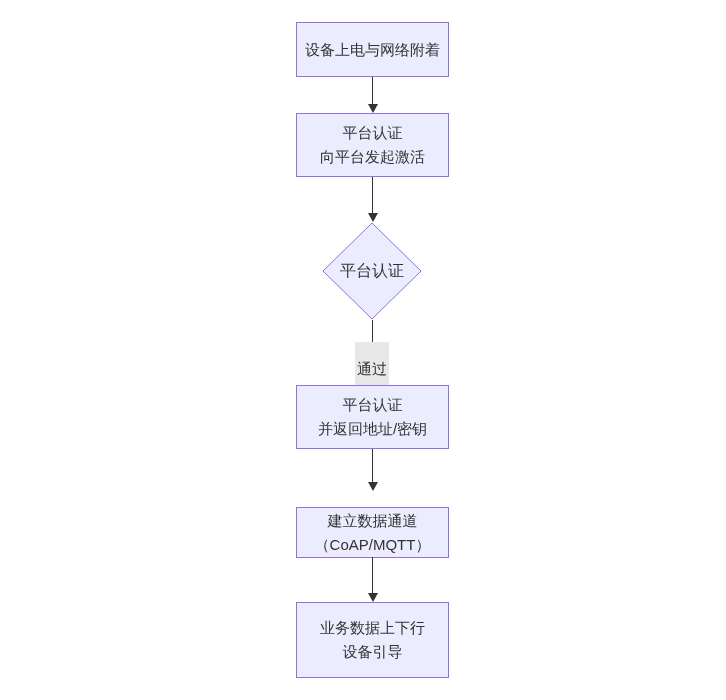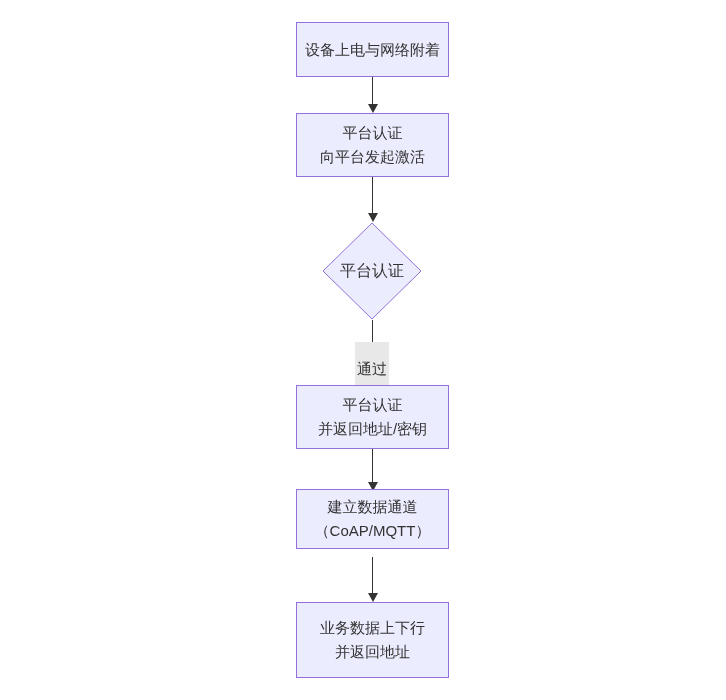--- a/index.html
+++ b/index.html
@@ -121,28 +121,28 @@
   <div class="node" style="top:385px;height:64px">
     <span class="line">平台认证</span>
     <span class="line">并返回地址/密钥</span>
   </div>
 
   <div class="arrow" style="top:449px;height:42px">
     <div class="arrow-line"></div>
     <div class="arrow-head"></div>
   </div>
 
-  <div class="node" style="top:489px;height:60px">
+  <div class="node" style="top:507px;height:51px">
     <span class="line">建立数据通道</span>
     <span class="line">（CoAP/MQTT）</span>
   </div>
 
   <div class="arrow" style="top:557px;height:45px">
     <div class="arrow-line"></div>
     <div class="arrow-head"></div>
   </div>
 
   <div class="node" style="top:602px;height:76px">
     <span class="line">业务数据上下行</span>
-    <span class="line">并返回地址</span>
+    <span class="line">设备引导</span>
   </div>
 
 </div>
 
 </body></html>

